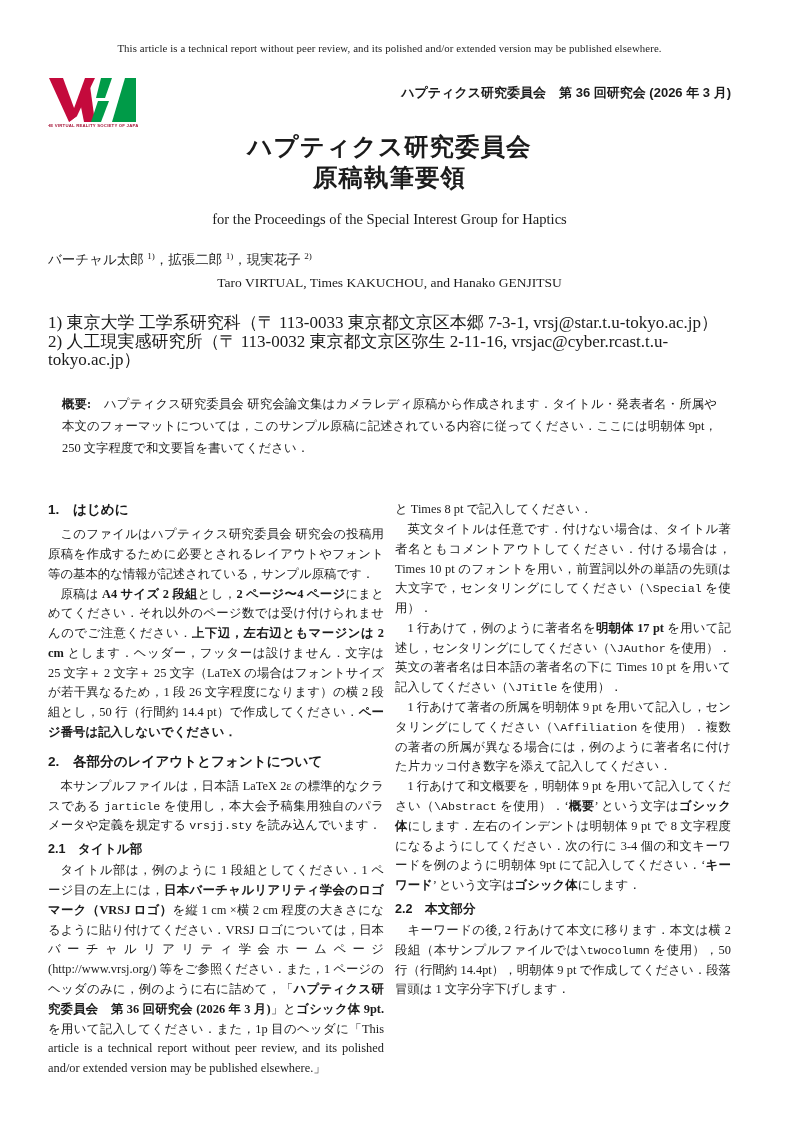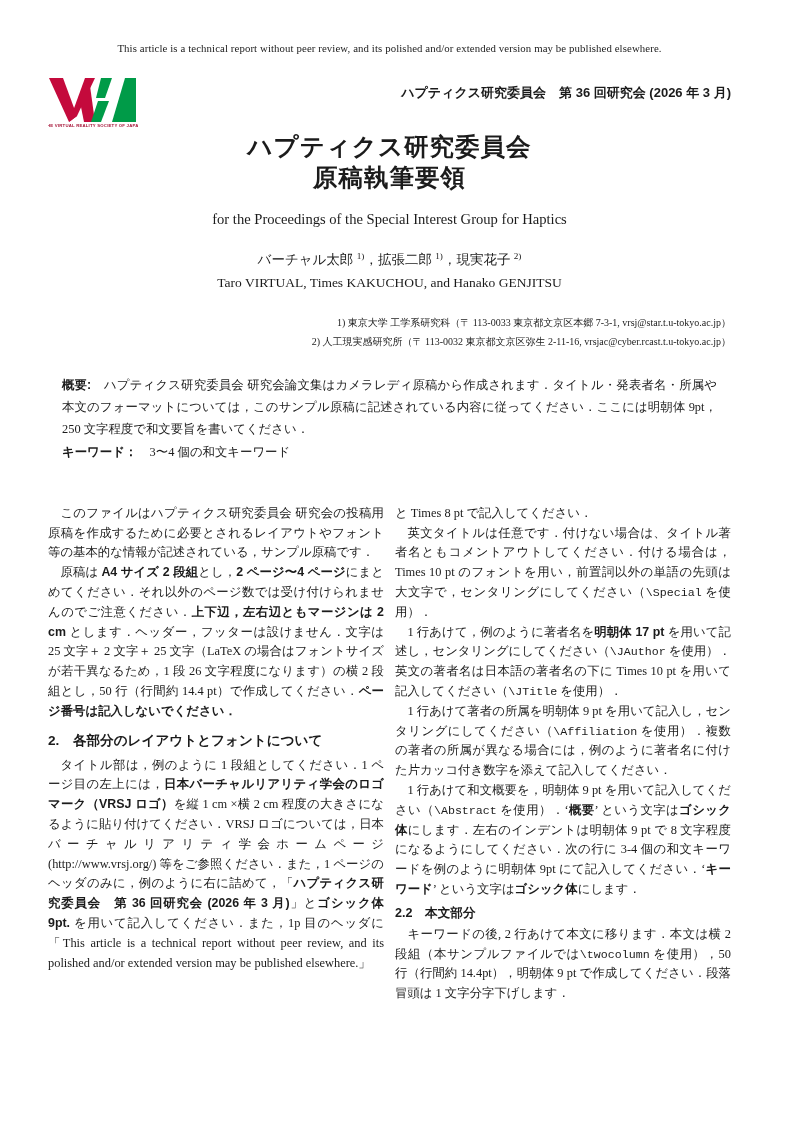--- a/index.html
+++ b/index.html
@@ -43,24 +43,24 @@
     font-size:24.5px;
     line-height:31px;
     letter-spacing:1px;
   }
   .title-en{
     margin-top:13px;
     text-align:center;
     font-size:14.6px;
     line-height:26px;
   }
-  .authors-ja{margin-top:19px;text-align:center;font-size:13.5px;line-height:17px;}
+  .authors-ja{margin-top:19px;font-size:13.5px;line-height:17px;}
   .authors-ja sup{font-size:0.68em;}
   .authors-en{margin-top:6px;text-align:center;font-size:13.5px;line-height:17px;}
-  .affils{margin-top:23px;text-align:right;font-size:10px;line-height:18.5px;}
+  .affils{margin-top:23px;text-align:left;font-size:17px;line-height:18.5px;}
   .abstract-block{
     margin:23px 14px 0 14px;
     font-size:12.4px;
     line-height:22.2px;
     text-align:justify;
   }
   .keywords-line{text-align:left;}
   .columns{
     margin-top:41px;
     display:flex;
@@ -85,21 +85,21 @@
     font-family:"Liberation Sans",sans-serif;
     font-weight:700;
     font-size:12.6px;
     line-height:20px;
     margin:3px 0 2px 0;
     text-align:left;
   }
   .col > :first-child{margin-top:0;}
   .col .p{margin:0;text-indent:12.4px;}
   .col .p.noindent{text-indent:0;}
-  .b{font-family:Liberation Sans, sans-serif;font-weight:700;}
+  .b{font-family:Liberation Serif, serif;font-weight:700;}
   .tt{font-family:"Liberation Mono",monospace;font-size:0.94em;}
   sup{line-height:0;}
 </style>
 </head>
 <body>
 
 <div class="page">
 
   <div class="disclaimer">This article is a technical report without peer review, and its polished and/or extended version may be published elsewhere.</div>
 
@@ -128,28 +128,30 @@
   <div class="authors-ja"><span>バーチャル太郎 </span><sup>1)</sup><span>，拡張二郎 </span><sup>1)</sup><span>，現実花子 </span><sup>2)</sup></div>
   <div class="authors-en">Taro VIRTUAL, Times KAKUCHOU, and Hanako GENJITSU</div>
 
   <div class="affils">
     <div>1) 東京大学 工学系研究科（〒 113-0033 東京都文京区本郷 7-3-1, vrsj@star.t.u-tokyo.ac.jp）</div>
     <div>2) 人工現実感研究所（〒 113-0032 東京都文京区弥生 2-11-16, vrsjac@cyber.rcast.t.u-tokyo.ac.jp）</div>
   </div>
 
   <div class="abstract-block">
     <div><span class="b">概要:</span><span>　ハプティクス研究委員会 研究会論文集はカメラレディ原稿から作成されます．タイトル・発表者名・所属や本文のフォーマットについては，このサンプル原稿に記述されている内容に従ってください．ここには明朝体 9pt，250 文字程度で和文要旨を書いてください．</span></div>
-    <div class="keywords-line"><span class="b">キーワード：</span><span>　3〜4 個の和文キーワード</span></div>
   </div>
 
   <div class="columns">
     <div class="col" id="col-left">
+        <div class="h1"><span>1.　はじめに</span></div>
         <p class="p"><span>このファイルはハプティクス研究委員会 研究会の投稿用原稿を作成するために必要とされるレイアウトやフォント等の基本的な情報が記述されている，サンプル原稿です．</span></p>
         <p class="p"><span>原稿は </span><span class="b">A4 サイズ 2 段組</span><span>とし，</span><span class="b">2 ページ〜4 ページ</span><span>にまとめてください．それ以外のページ数では受け付けられませんのでご注意ください．</span><span class="b">上下辺，左右辺ともマージンは 2 cm</span><span> とします．ヘッダー，フッターは設けません．文字は 25 文字＋ 2 文字＋ 25 文字（LaTeX の場合はフォントサイズが若干異なるため，1 段 26 文字程度になります）の横 2 段組とし，50 行（行間約 14.4 pt）で作成してください．</span><span class="b">ページ番号は記入しないでください．</span></p>
         <div class="h1"><span>2.　各部分のレイアウトとフォントについて</span></div>
+        <p class="p"><span>本サンプルファイルは，日本語 LaTeX 2ε の標準的なクラスである </span><span class="tt">jarticle</span><span> を使用し，本大会予稿集用独自のパラメータや定義を規定する </span><span class="tt">vrsjj.sty</span><span> を読み込んでいます．</span></p>
+        <div class="h2"><span>2.1　タイトル部</span></div>
         <p class="p"><span>タイトル部は，例のように 1 段組としてください．1 ページ目の左上には，</span><span class="b">日本バーチャルリアリティ学会のロゴマーク（VRSJ ロゴ）</span><span>を縦 1 cm ×横 2 cm 程度の大きさになるように貼り付けてください．VRSJ ロゴについては，日本バーチャルリアリティ学会ホームページ (http://www.vrsj.org/) 等をご参照ください．また，1 ページのヘッダのみに，例のように右に詰めて，「</span><span class="b">ハプティクス研究委員会　第 36 回研究会 (2026 年 3 月)</span><span>」と</span><span class="b">ゴシック体 9pt.</span><span> を用いて記入してください．また，1p 目のヘッダに「This article is a technical report without peer review, and its polished and/or extended version may be published elsewhere.」</span></p>
       </div>
     <div class="col" id="col-right">
         <p class="p noindent"><span>と Times 8 pt で記入してください．</span></p>
         <p class="p"><span>英文タイトルは任意です．付けない場合は、タイトル著者名ともコメントアウトしてください．付ける場合は，Times 10 pt のフォントを用い，前置詞以外の単語の先頭は大文字で，センタリングにしてください（</span><span class="tt">\Special</span><span> を使用）．</span></p>
         <p class="p"><span>1 行あけて，例のように著者名を</span><span class="b">明朝体 17 pt</span><span> を用いて記述し，センタリングにしてください（</span><span class="tt">\JAuthor</span><span> を使用）．英文の著者名は日本語の著者名の下に Times 10 pt を用いて記入してください（</span><span class="tt">\JTitle</span><span> を使用）．</span></p>
         <p class="p"><span>1 行あけて著者の所属を明朝体 9 pt を用いて記入し，センタリングにしてください（</span><span class="tt">\Affiliation</span><span> を使用）．複数の著者の所属が異なる場合には，例のように著者名に付けた片カッコ付き数字を添えて記入してください．</span></p>
         <p class="p"><span>1 行あけて和文概要を，明朝体 9 pt を用いて記入してください（</span><span class="tt">\Abstract</span><span> を使用）．‘</span><span class="b">概要</span><span>’ という文字は</span><span class="b">ゴシック体</span><span>にします．左右のインデントは明朝体 9 pt で 8 文字程度になるようにしてください．次の行に 3-4 個の和文キーワードを例のように明朝体 9pt にて記入してください．‘</span><span class="b">キーワード</span><span>’ という文字は</span><span class="b">ゴシック体</span><span>にします．</span></p>
         <div class="h2"><span>2.2　本文部分</span></div>
         <p class="p"><span>キーワードの後, 2 行あけて本文に移ります．本文は横 2 段組（本サンプルファイルでは</span><span class="tt">\twocolumn</span><span> を使用），50 行（行間約 14.4pt），明朝体 9 pt で作成してください．段落冒頭は 1 文字分字下げします．</span></p>

